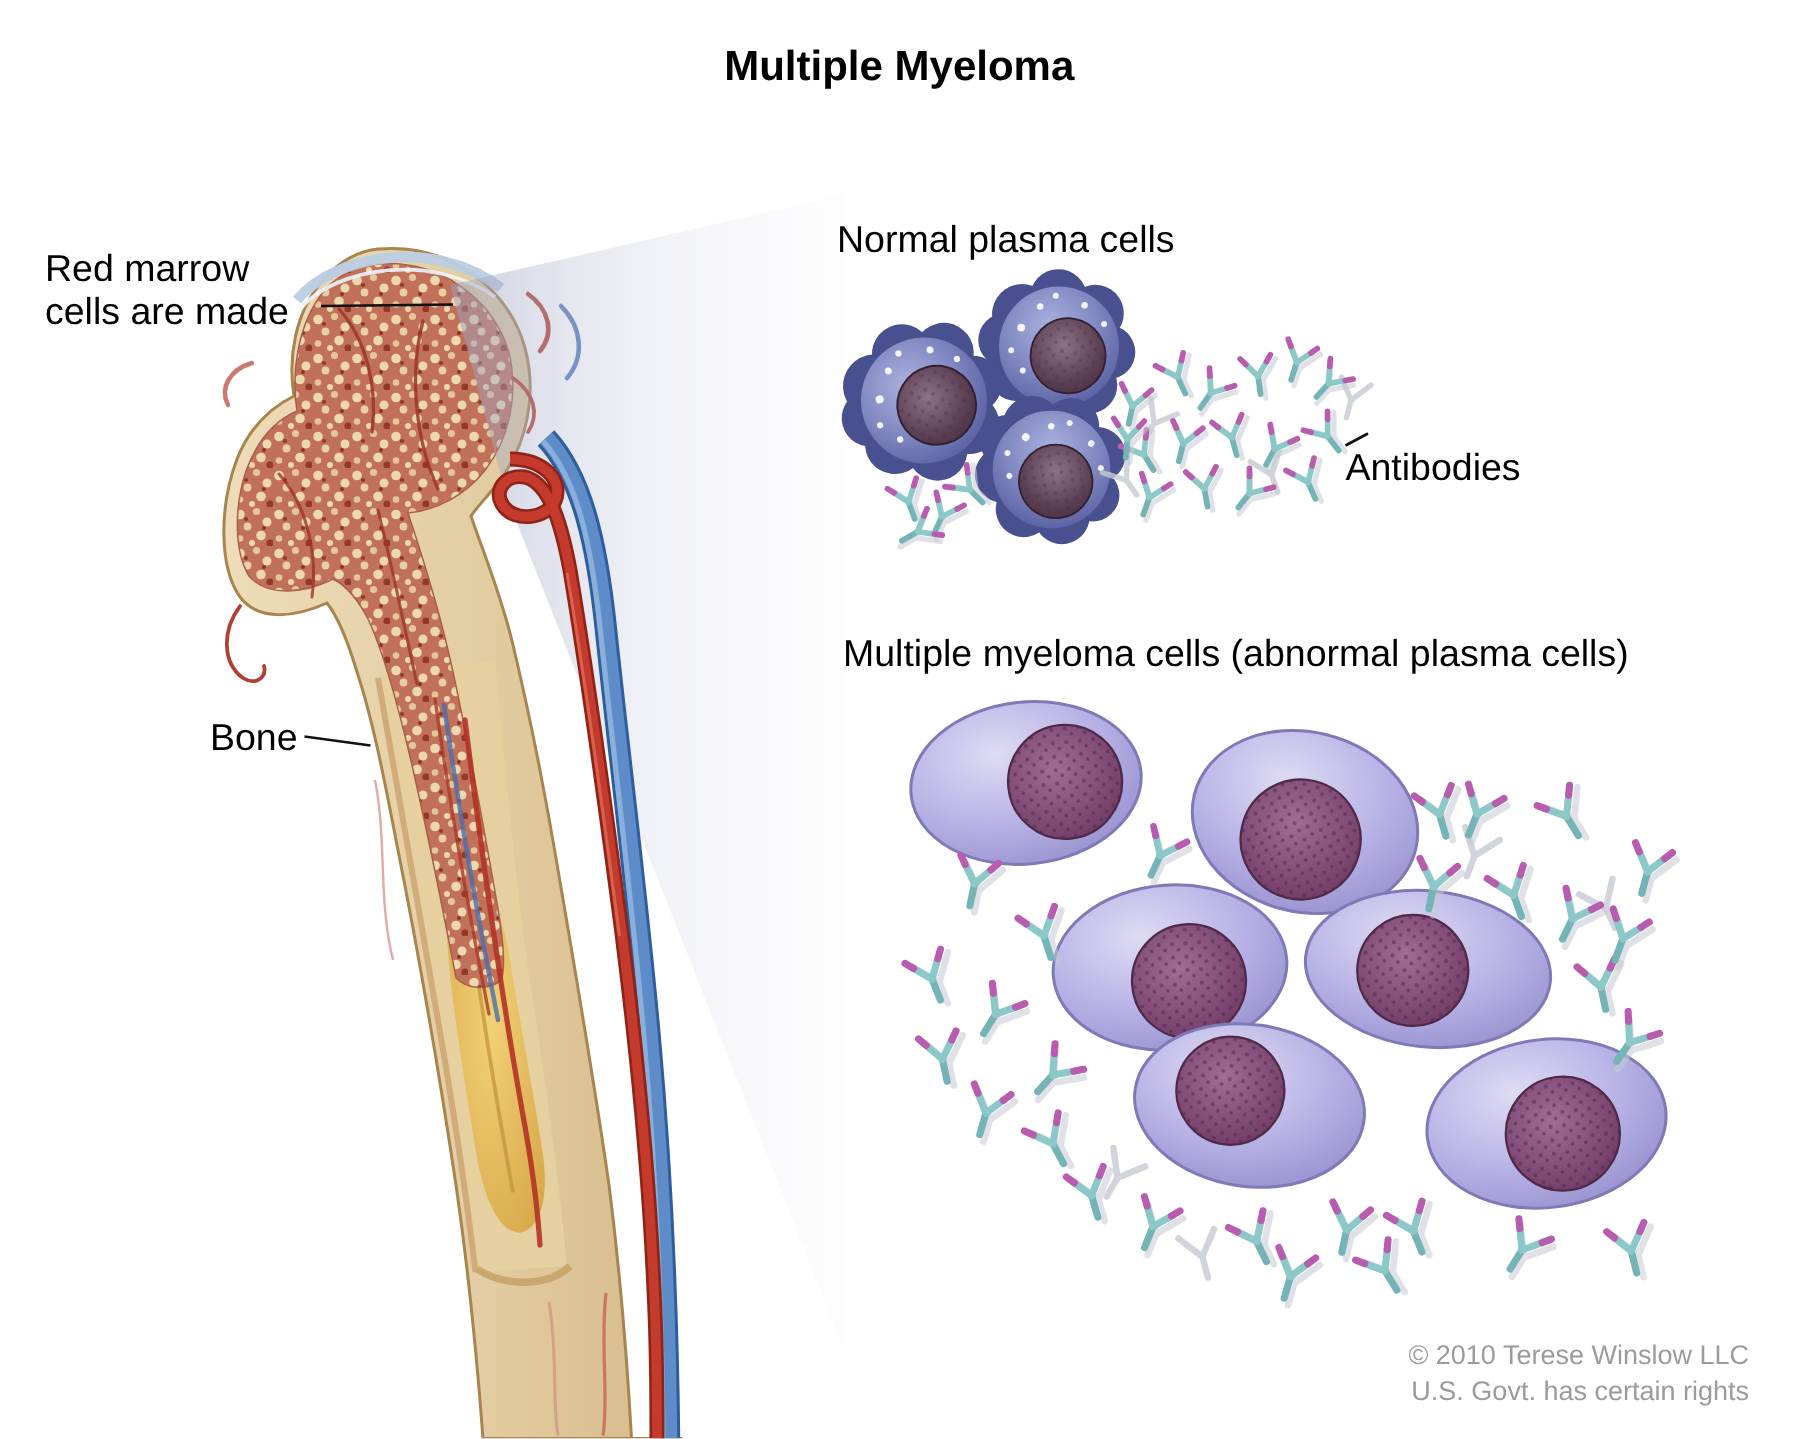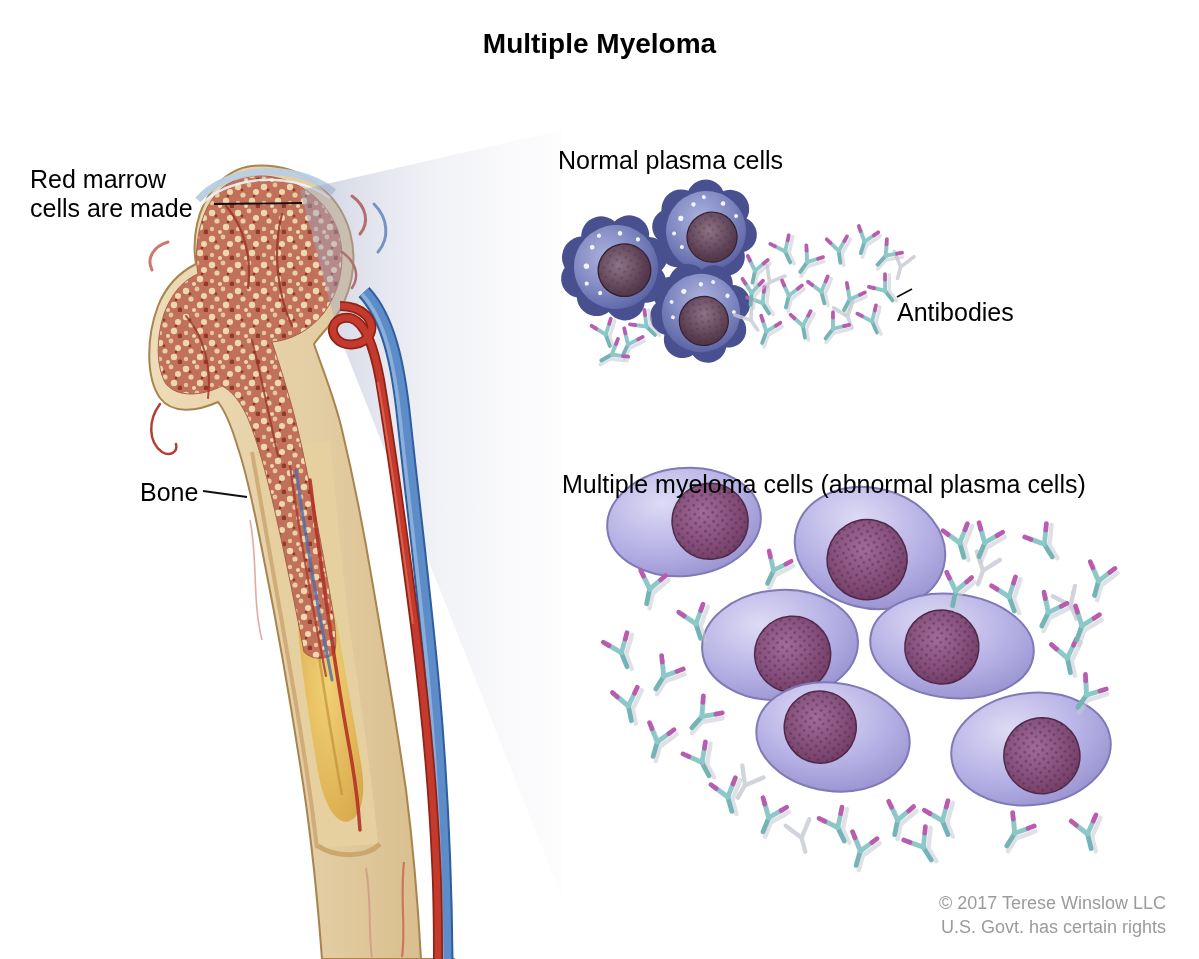--- a/index.html
+++ b/index.html
@@ -11,21 +11,21 @@
   .canvas svg.art { position:absolute; left:0; top:0; }
   .fig-title {
     position:absolute; top:28px; left:0; width:100%; text-align:center;
     font-size:28px; font-weight:bold; color:#000;
   }
   .fig-label { position:absolute; color:#000; font-size:25px; line-height:1.14; }
   .lbl-red-marrow { left:30px; top:133px;margin-top:32px; }
   .lbl-bone { left:140px; top:478px; }
   .lbl-normal { left:558px; top:146px; }
   .lbl-antibodies { left:897px; top:275px;margin-top:23px; }
-  .lbl-myeloma { left:562px; top:422px;margin-top:48px; }
+  .lbl-myeloma { left:562px; top:422px; }
   .credit {
     position:absolute; right:33px; bottom:20px; text-align:right;
     font-size:18px; color:#9b9b9b; line-height:1.3;
   }
 </style>
 </head>
 <body>
 
 <div class="canvas">
 
@@ -322,16 +322,16 @@
 
   <div class="fig-label lbl-bone">Bone</div>
 
   <div class="fig-label lbl-normal">Normal plasma cells</div>
 
   <div class="fig-label lbl-antibodies">Antibodies</div>
 
   <div class="fig-label lbl-myeloma">Multiple myeloma cells (abnormal plasma cells)</div>
 
   <div class="credit">
-    <div>© 2017 Terese Winslow LLC</div>
+    <div>© 2010 Terese Winslow LLC</div>
     <div>U.S. Govt. has certain rights</div>
   </div>
 </div>
 
 </body></html>

